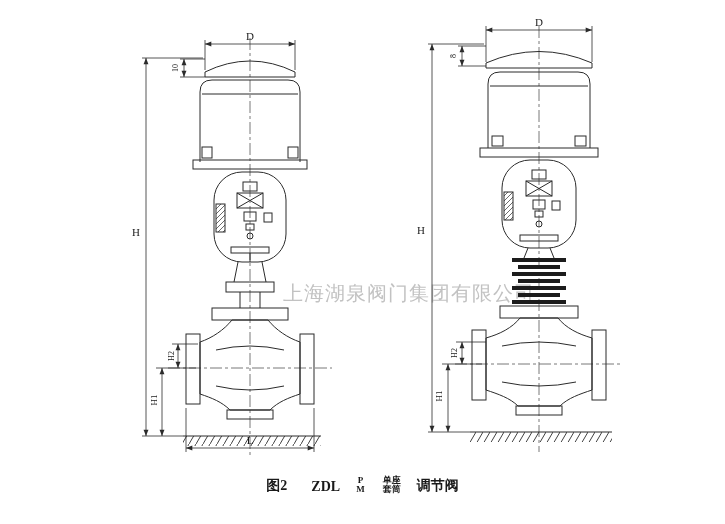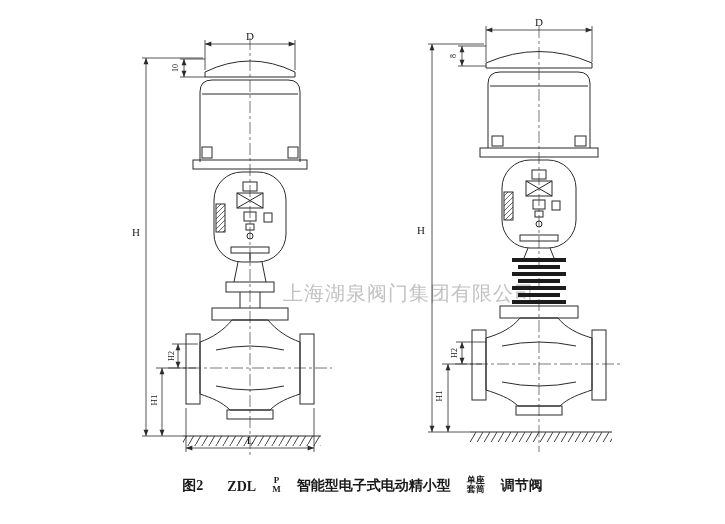--- a/index.html
+++ b/index.html
@@ -232,21 +232,20 @@
     </g>
   </svg>
 
   <div class="caption">
     <span class="fig-no">图2</span>
     <span>ZDL</span>
     <span class="supsub">
       <span>P</span>
       <span>M</span>
     </span>
-    <span>智能型电子式电动精小型</span>
     <span class="stack">
       <span>单座</span>
       <span>套筒</span>
     </span>
     <span>调节阀</span>
   </div>
 
 </div>
 
 </body></html>

